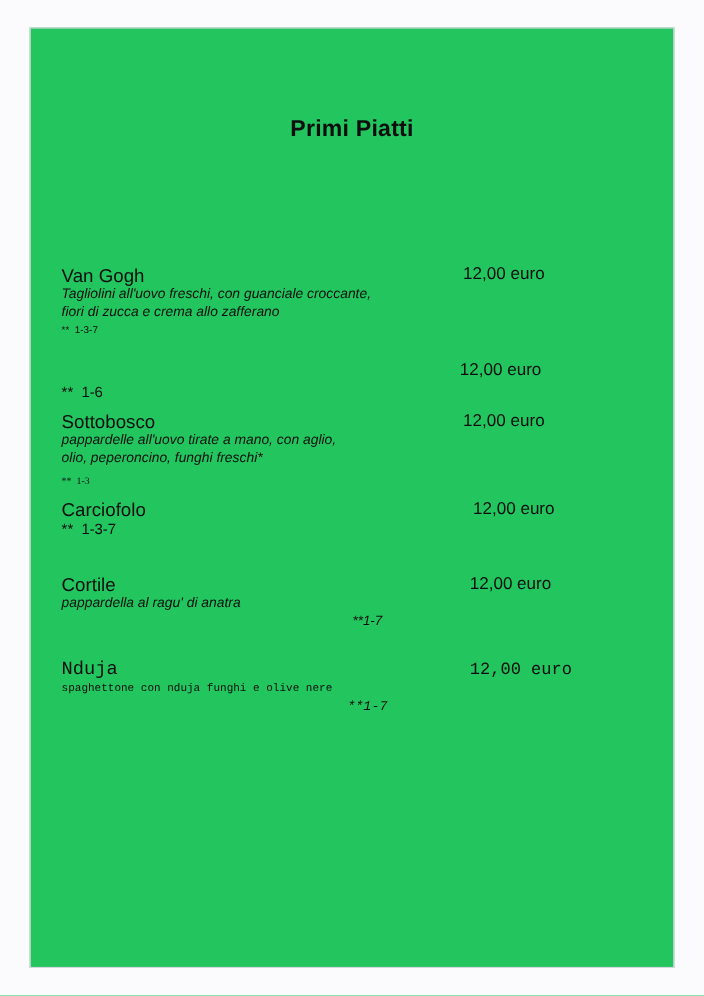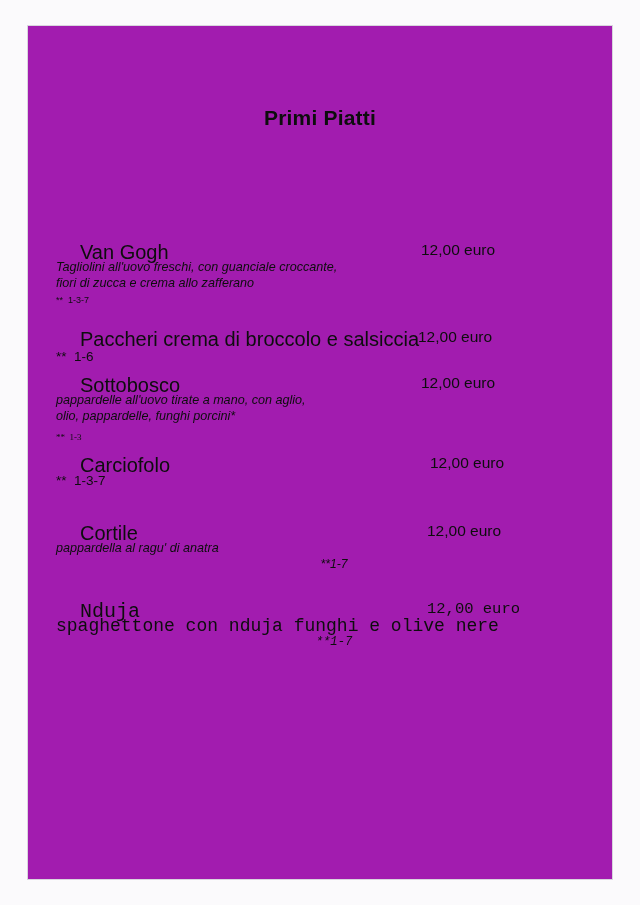--- a/index.html
+++ b/index.html
@@ -13,21 +13,21 @@
     font-family: "Liberation Sans", sans-serif;
     color: #111111;
     overflow: hidden;
   }
   .page {
     position: absolute;
     left: 27px;
     top: 25px;
     width: 586px;
     height: 855px;
-    background: #a21caf;
+    background: #22c55e;
     border: 1px solid #d8d6dd;
     box-sizing: border-box;
   }
   .page-title {
     position: absolute;
     left: 0;
     right: 0;
     top: 80px;
     text-align: center;
     font-size: 21px;
@@ -47,43 +47,42 @@
     right: 0;
   }
   .item-head {
     position: relative;
     height: 19px;
   }
   .item-name {
     position: absolute;
     left: 28px;
     top: 0;
-    font-size: 20px;
+    font-size: 17px;
     color: #0d0d0d;
     white-space: pre;
-    margin-left: 24px;
   }
   .item-price {
     position: absolute;
     top: 0;
     font-size: 15.5px;
     color: #0d0d0d;
     white-space: pre;
   }
   .item-desc {
     margin-left: 28px;
     font-size: 12.6px;
     font-style: italic;
     line-height: 15.5px;
     color: #0d0d0d;
     white-space: pre;
   }
   .item-desc.upright {
     font-style: normal;
-    font-size: 18px;
+    font-size: 10px;
   }
   .item-allergens {
     margin-left: 28px;
     color: #0d0d0d;
     white-space: pre;
   }
   .al-small { font-size: 9px; }
   .al-medium { font-size: 13.5px; }
   .al-italic { font-size: 12.2px; font-style: italic; text-align: center; }
 </style>
@@ -101,33 +100,32 @@
         <span class="item-name">Van Gogh</span>
         <span class="item-price" style="left:393px;">12,00 euro</span>
       </div>
       <div class="item-desc">Tagliolini all'uovo freschi, con guanciale croccante,
 fiori di zucca e crema allo zafferano</div>
       <div class="item-allergens al-small" style="margin-top:4px;">**  1-3-7</div>
     </div>
 
     <div class="menu-item" style="top:117px;">
       <div class="item-head">
-        <span class="item-name">Paccheri crema di broccolo e salsiccia</span>
         <span class="item-price" style="left:390px;">12,00 euro</span>
       </div>
       <div class="item-allergens al-medium" style="margin-top:2px;">**  1-6</div>
     </div>
 
     <div class="menu-item" style="top:163px;">
       <div class="item-head">
         <span class="item-name">Sottobosco</span>
         <span class="item-price" style="left:393px;">12,00 euro</span>
       </div>
       <div class="item-desc">pappardelle all'uovo tirate a mano, con aglio,
-olio, pappardelle, funghi porcini*</div>
+olio, peperoncino, funghi freschi*</div>
       <div class="item-allergens al-small" style="margin-top:8px;font-family:Liberation Serif, serif;">**  1-3</div>
     </div>
 
     <div class="menu-item" style="top:243px;">
       <div class="item-head">
         <span class="item-name">Carciofolo</span>
         <span class="item-price" style="left:402px;">12,00 euro</span>
       </div>
       <div class="item-allergens al-medium">**  1-3-7</div>
     </div>

